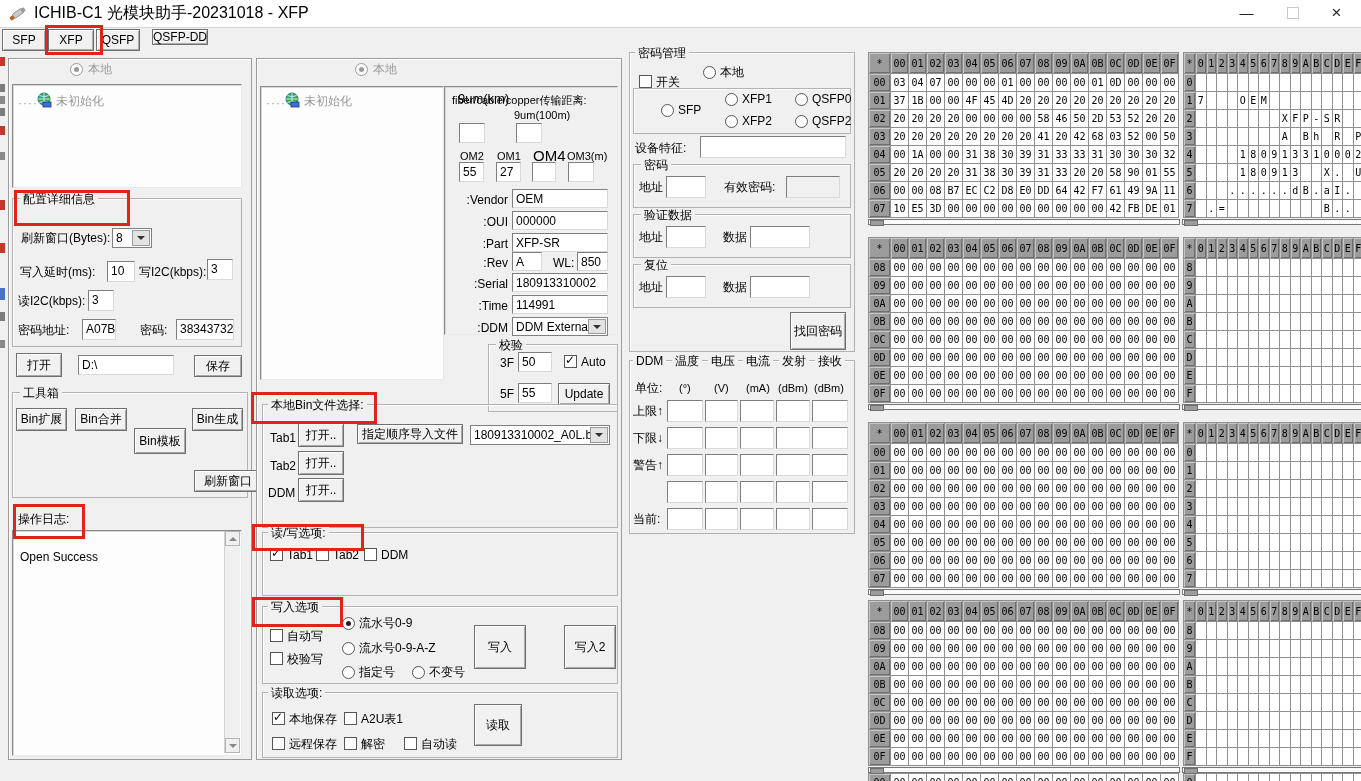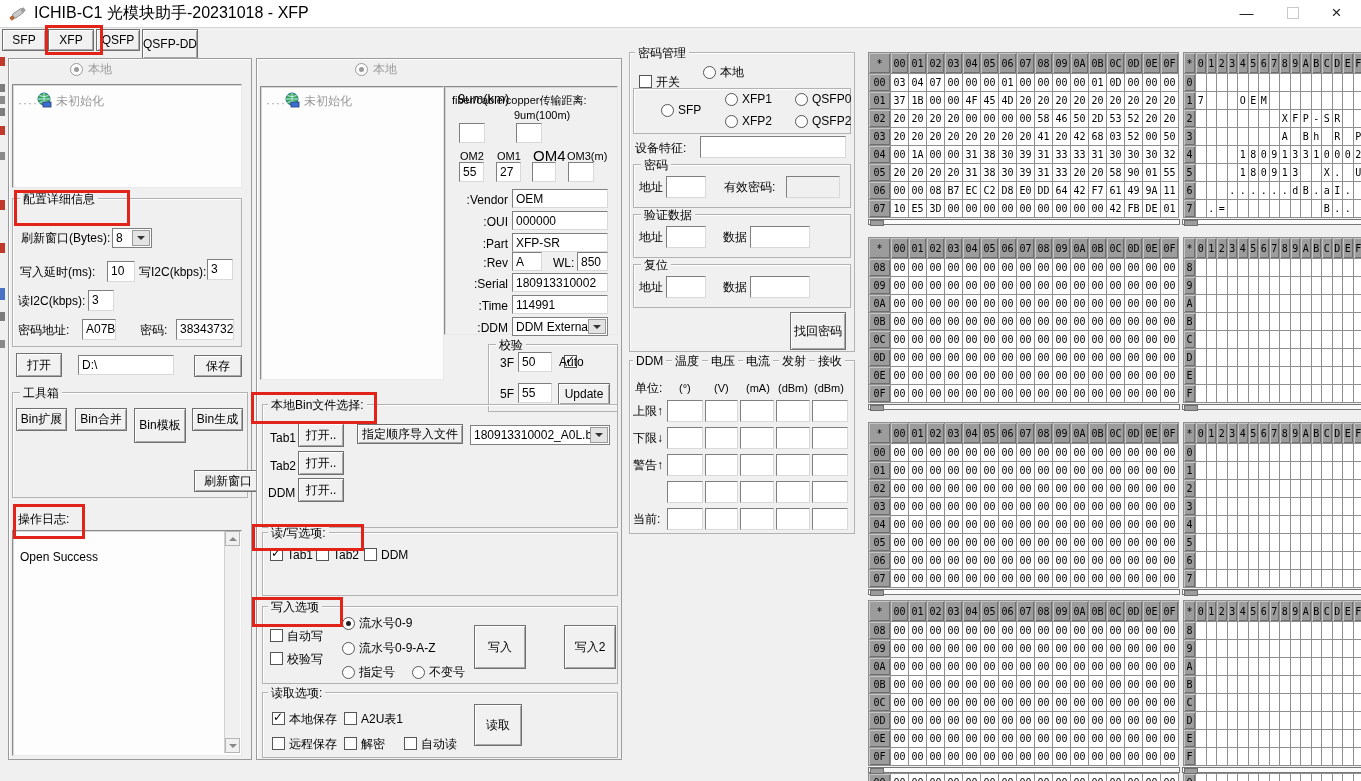--- a/index.html
+++ b/index.html
@@ -73,21 +73,21 @@
   <div class="edge" style="top:243px;height:10px;background:#c0392b"></div>
   <div class="edge" style="top:288px;height:12px;background:#4a72c4"></div>
   <div class="edge" style="top:312px;height:9px;background:#7d7d7d"></div>
   <div class="edge" style="top:340px;height:8px;background:#8a8a8a"></div>
 </div>
 
 <div>
   <div class="btn" style="left:2px;top:29px;width:44px;height:22px">SFP</div>
   <div class="btn" style="left:48px;top:29px;width:46px;height:22px">XFP</div>
   <div class="btn" style="left:96px;top:29px;width:44px;height:22px">QSFP</div>
-  <div class="btn" style="left:142px;top:29px;width:56px;height:30px">QSFP-DD</div>
+  <div class="btn" style="left:152px;top:29px;width:56px;height:16px">QSFP-DD</div>
 </div>
 
 <div class="panel" style="left:8px;top:58px;width:242px;height:700px"></div>
 <div class="rb gray on" style="left:70px;top:63px"></div>
 <div class="lbl glbl" style="left:88px;top:62px">本地</div>
 <div class="sunk" style="left:12px;top:84px;width:228px;height:102px"></div>
 <div class="lbl" style="left:18px;top:96px;color:#9a9a9a;letter-spacing:1px">····</div>
 <svg class="abs" style="left:36px;top:92px" width="16" height="16" viewBox="0 0 16 16">
   <circle cx="8" cy="7" r="6" fill="#3fae49" stroke="#1d6f8c" stroke-width="1"></circle>
   <path d="M2 7 H14 M8 1 V13 M3.5 3.5 Q8 6 12.5 3.5 M3.5 10.5 Q8 8 12.5 10.5" stroke="#bfe8ff" stroke-width="1" fill="none"></path>
@@ -116,21 +116,21 @@
 <div class="tb" style="left:176px;top:319px;width:58px;height:21px">38343732</div>
 
 <div class="btn" style="left:16px;top:353px;width:46px;height:24px">打开</div>
 <div class="tb" style="left:78px;top:355px;width:96px;height:20px">D:\</div>
 <div class="btn" style="left:194px;top:355px;width:48px;height:22px">保存</div>
 
 <div class="grp" style="left:12px;top:392px;width:234px;height:104px"></div>
 <div class="cap" style="left:20px;top:386px">工具箱</div>
 <div class="btn" style="left:16px;top:408px;width:51px;height:23px">Bin扩展</div>
 <div class="btn" style="left:75px;top:408px;width:52px;height:23px">Bin合并</div>
-<div class="btn" style="left:134px;top:408px;width:52px;height:35px">Bin模板</div>
+<div class="btn" style="left:134px;top:428px;width:52px;height:26px">Bin模板</div>
 <div class="btn" style="left:192px;top:408px;width:51px;height:23px">Bin生成</div>
 <div class="btn" style="left:194px;top:470px;width:68px;height:22px">刷新窗口</div>
 
 <div class="lbl" style="left:18px;top:512px">操作日志:</div>
 <div class="sunk" style="left:12px;top:530px;width:228px;height:224px;background:#fdfdfd"></div>
 <div class="lbl" style="left:20px;top:550px">Open Success</div>
 <div class="scroll" style="left:224px;top:531px;height:222px">
   <div class="sbtn" style="top:0">
       <span class="tri-u" style="border-bottom-color:#888"></span>
     </div>
@@ -186,21 +186,21 @@
   <span class="dda">
       <span class="tri-d"></span>
     </span>
 </div>
 
 <div class="grp" style="left:488px;top:344px;width:128px;height:66px"></div>
 <div class="cap" style="left:496px;top:338px">校验</div>
 <div class="lbl" style="left:500px;top:356px">3F</div>
 <div class="tb" style="left:518px;top:352px;width:34px;height:20px">50</div>
 <div class="cb on" style="left:564px;top:355px"></div>
-<div class="lbl" style="left:559px;top:355px">Auto</div>
+<div class="lbl" style="left:581px;top:355px">Auto</div>
 <div class="lbl" style="left:500px;top:387px">5F</div>
 <div class="tb" style="left:518px;top:383px;width:34px;height:20px">55</div>
 <div class="btn" style="left:558px;top:383px;width:52px;height:22px">Update</div>
 
 <div class="grp" style="left:262px;top:404px;width:354px;height:122px"></div>
 <div class="cap" style="left:268px;top:398px">本地Bin文件选择:</div>
 <div class="lbl" style="left:270px;top:431px">Tab1</div>
 <div class="btn" style="left:298px;top:423px;width:46px;height:24px">打开..</div>
 <div class="lbl" style="left:270px;top:459px">Tab2</div>
 <div class="btn" style="left:298px;top:451px;width:46px;height:24px">打开..</div>

